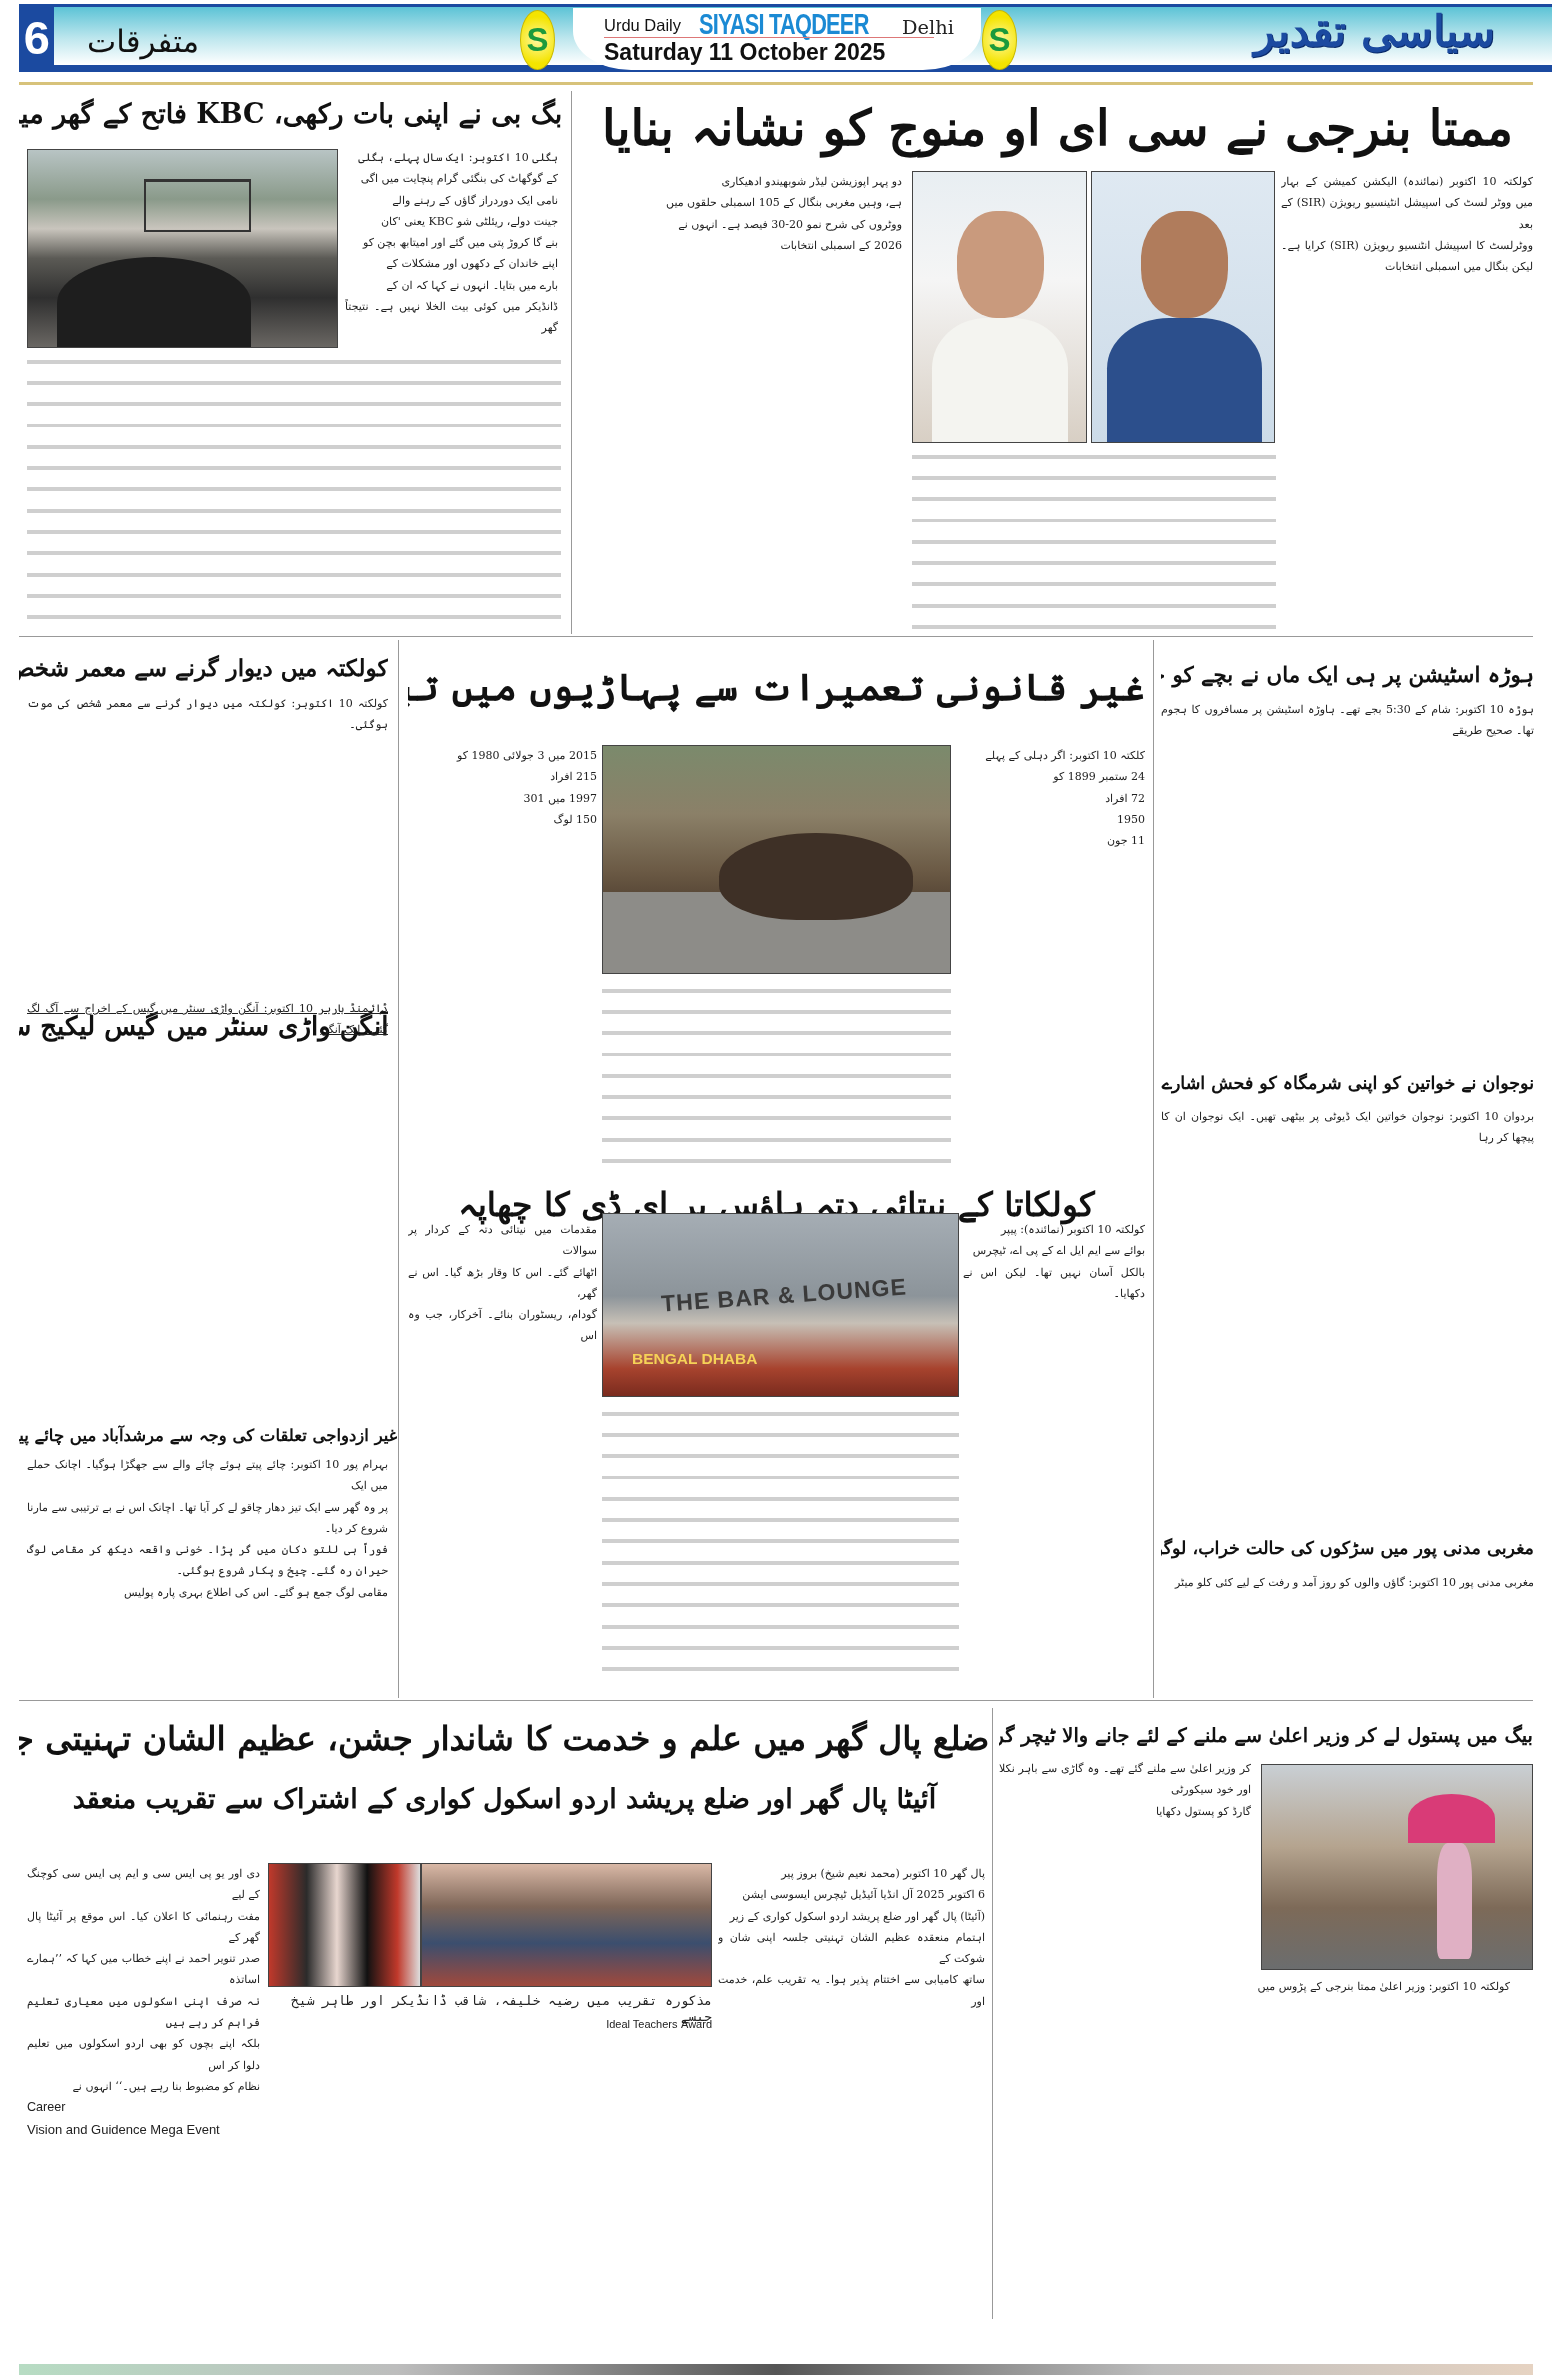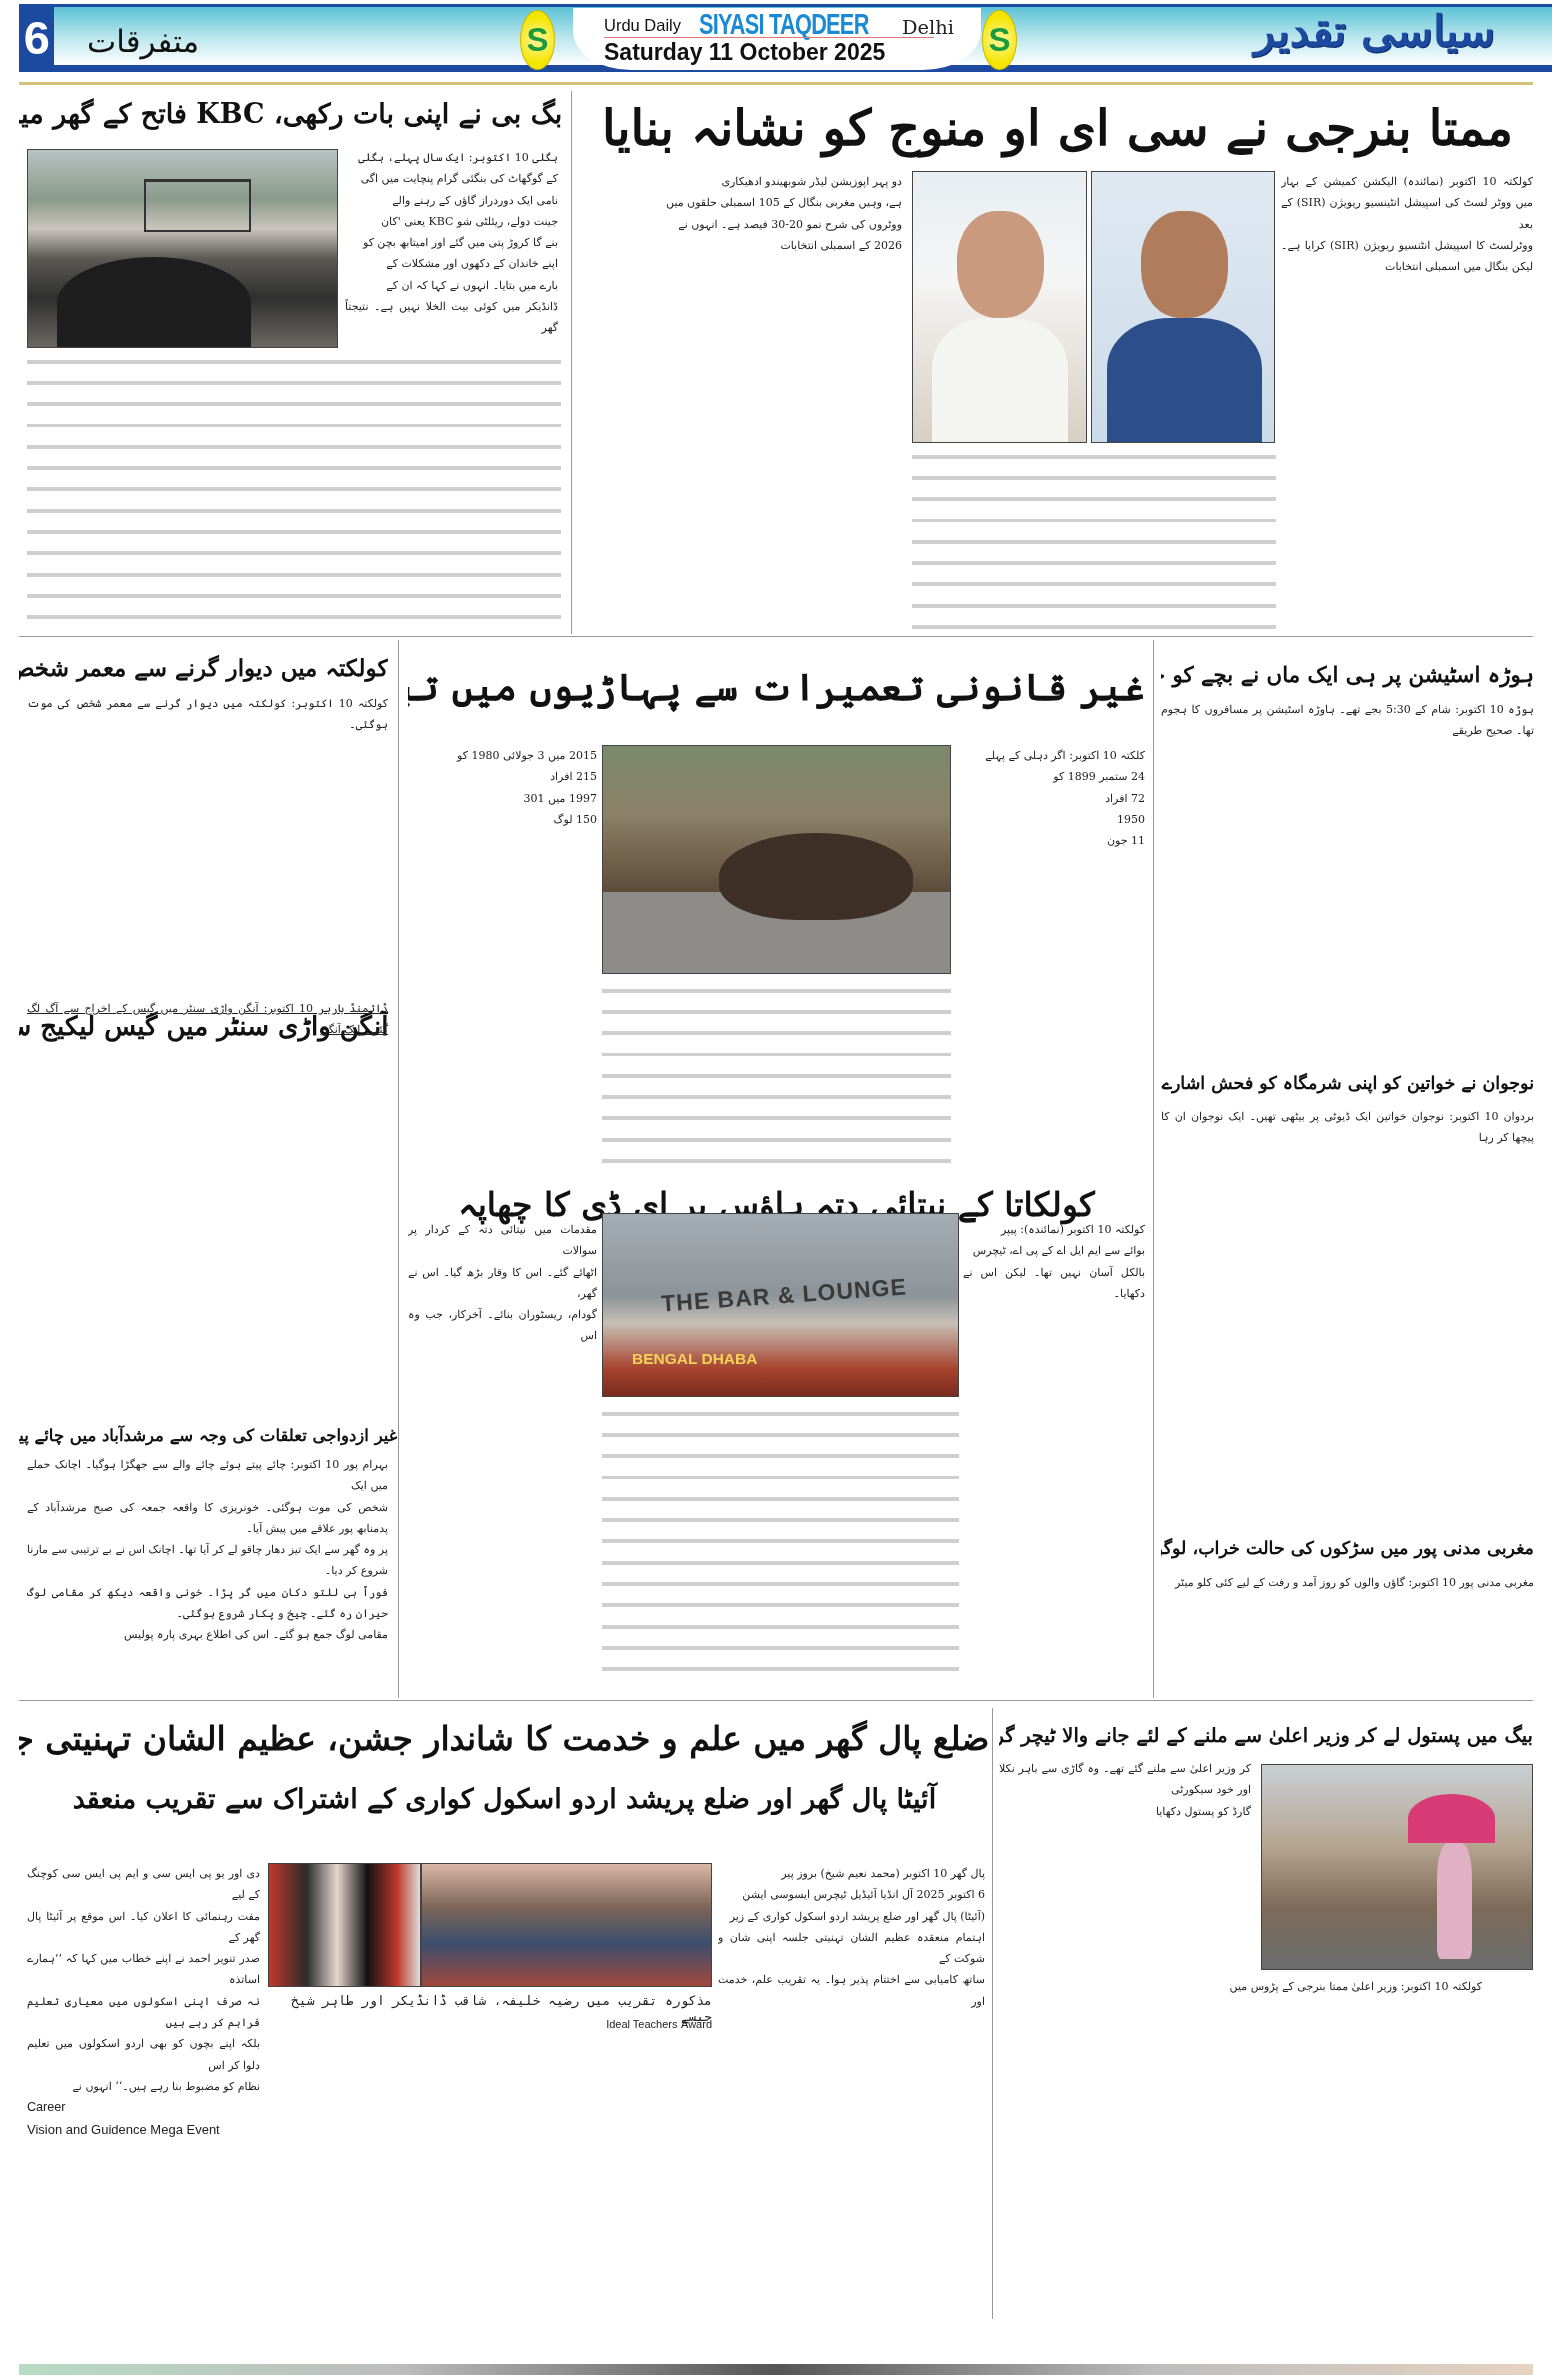--- a/index.html
+++ b/index.html
@@ -105,21 +105,20 @@
   <div class="headline" style="left:19.4px;top:999px;width:369px;height:54px;font-size:26px;line-height:54px;">آنگن واڑی سنٹر میں گیس لیکیج سے لگی آگ</div>
   <div class="body-text" style="left:27px;top:998px;width:361px;height:349px;text-decoration:underline;">
     <div>ڈائمنڈ ہاربر 10 اکتوبر: آنگن واڑی سنٹر میں گیس کے اخراج سے آگ لگ گئی۔ ایک آنگن</div>
   </div>
 </div>
 
 <div>
   <div class="headline" style="left:19.4px;top:1419px;width:378px;height:33px;font-size:16.5px;line-height:33px;">غیر ازدواجی تعلقات کی وجہ سے مرشدآباد میں چائے پیتے ہوئے شخص کا قتل</div>
   <div class="body-text" style="left:27px;top:1454px;width:361px;height:243px;">
     <div>بہرام پور 10 اکتوبر: چائے پیتے ہوئے چائے والے سے جھگڑا ہوگیا۔ اچانک حملے میں ایک</div>
-    <div>شخص کی موت ہوگئی۔ خونریزی کا واقعہ جمعہ کی صبح مرشدآباد کے پدمنابھ پور علاقے میں پیش آیا۔</div>
     <div>پر وہ گھر سے ایک تیز دھار چاقو لے کر آیا تھا۔ اچانک اس نے بے ترتیبی سے مارنا شروع کر دیا۔</div>
     <div>فوراً ہی للتو دکان میں گر پڑا۔ خونی واقعہ دیکھ کر مقامی لوگ حیران رہ گئے۔ چیخ و پکار شروع ہوگئی۔</div>
     <div>مقامی لوگ جمع ہو گئے۔ اس کی اطلاع بہری پارہ پولیس</div>
   </div>
 </div>
 
 <div class="rule-v" style="left:398px;top:640px;height:1058px;"></div>
 
 <div>
   <div class="headline" style="left:408px;top:648px;width:737px;height:78px;font-size:37px;line-height:78px;">غیر قانونی تعمیرات سے پہاڑیوں میں تباہی بڑھ رہی ہے؟</div>
@@ -221,19 +220,19 @@
 <div>
   <div class="headline" style="left:999px;top:1714px;width:534px;height:43px;font-size:19.4px;line-height:43px;">بیگ میں پستول لے کر وزیر اعلیٰ سے ملنے کے لئے جانے والا ٹیچر گرفتار</div>
   <div class="body-text" style="left:999px;top:1758px;width:252px;height:427px;">
     <div>کر وزیر اعلیٰ سے ملنے گئے تھے۔ وہ گاڑی سے باہر نکلا اور خود سیکورٹی</div>
     <div>گارڈ کو پستول دکھایا</div>
   </div>
   <div class="photo" style="left:1261px;top:1764px;width:272px;height:206px;background:linear-gradient(180deg,#c9cfd4 0%,#b5a48f 40%,#7d6a58 70%,#6b6d6e 100%);">
     <div style="position:absolute;left:146px;top:29px;width:87px;height:49px;background:#d93b77;border-radius:50% 50% 0 0;"></div>
     <div style="position:absolute;left:175px;top:78px;width:35px;height:116px;background:#e0b0c4;border-radius:30% 30% 10% 10%;"></div>
   </div>
-  <div class="body-text" style="left:1210px;top:1976px;width:272px;height:340px;">
+  <div class="body-text" style="left:1238px;top:1976px;width:272px;height:340px;">
     <div>کولکتہ 10 اکتوبر: وزیر اعلیٰ ممتا بنرجی کے پڑوس میں</div>
   </div>
 </div>
 
 <div class="footer-band"></div>
 
 
 </body></html>

